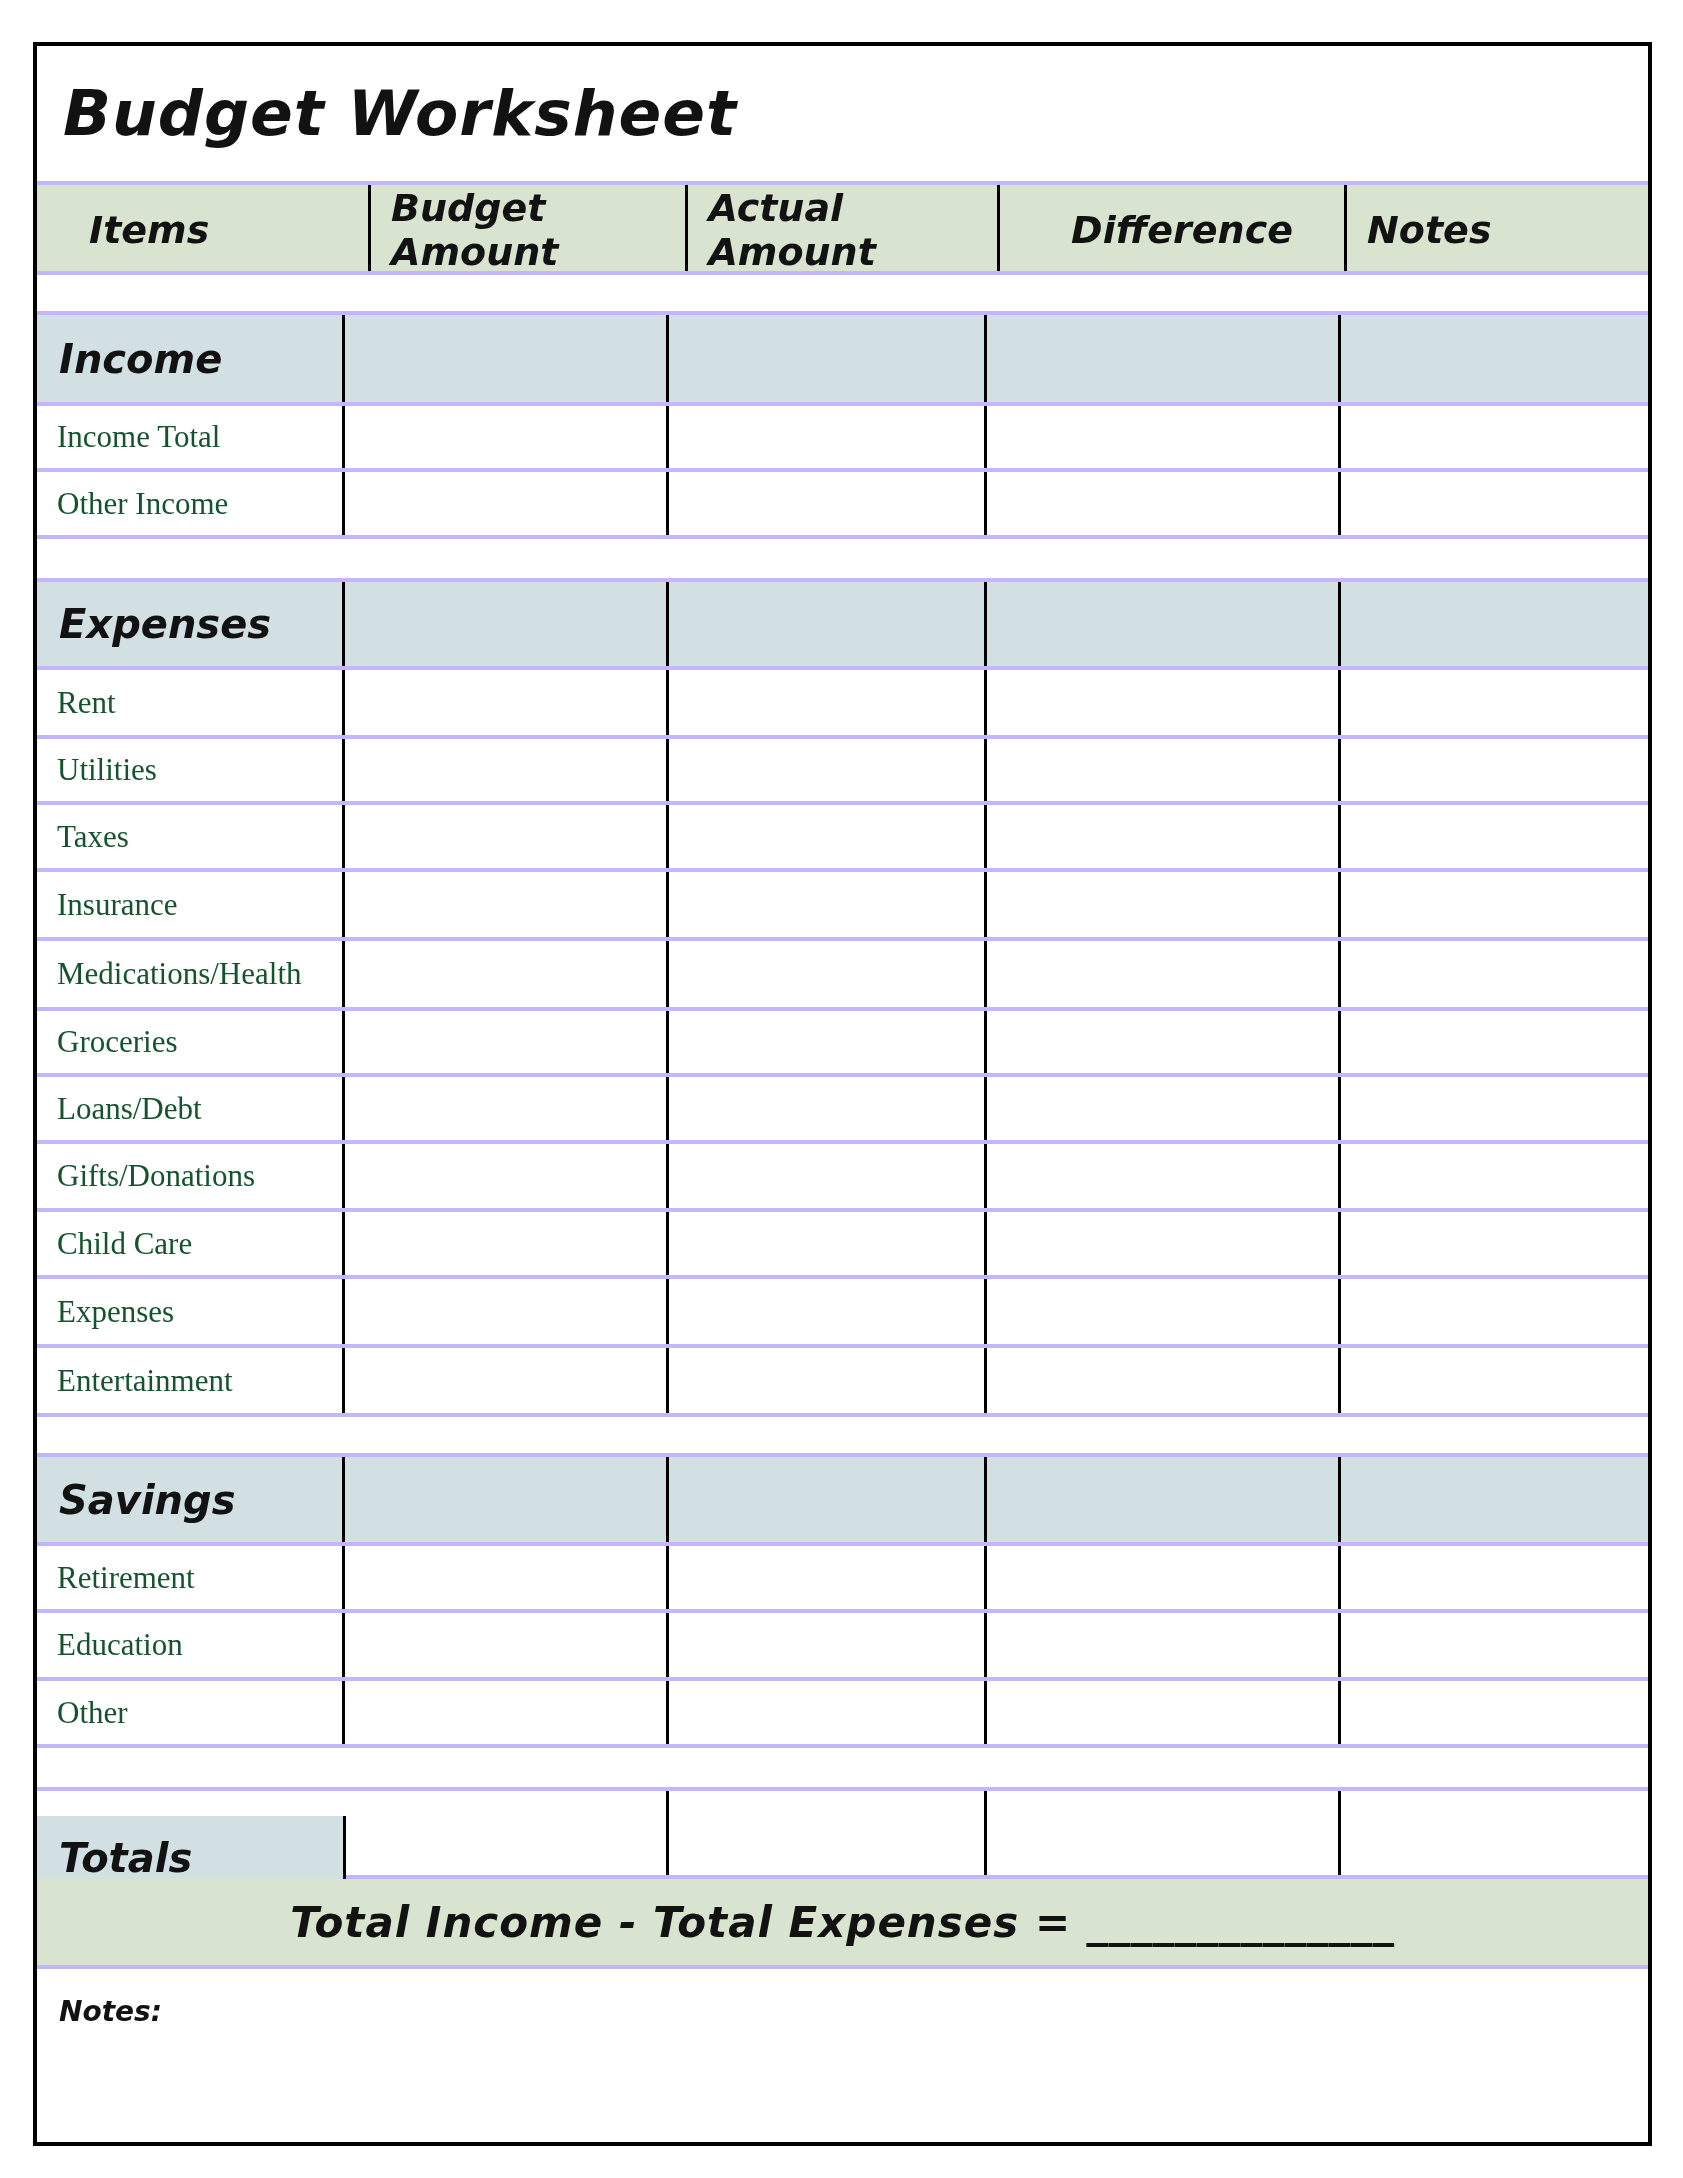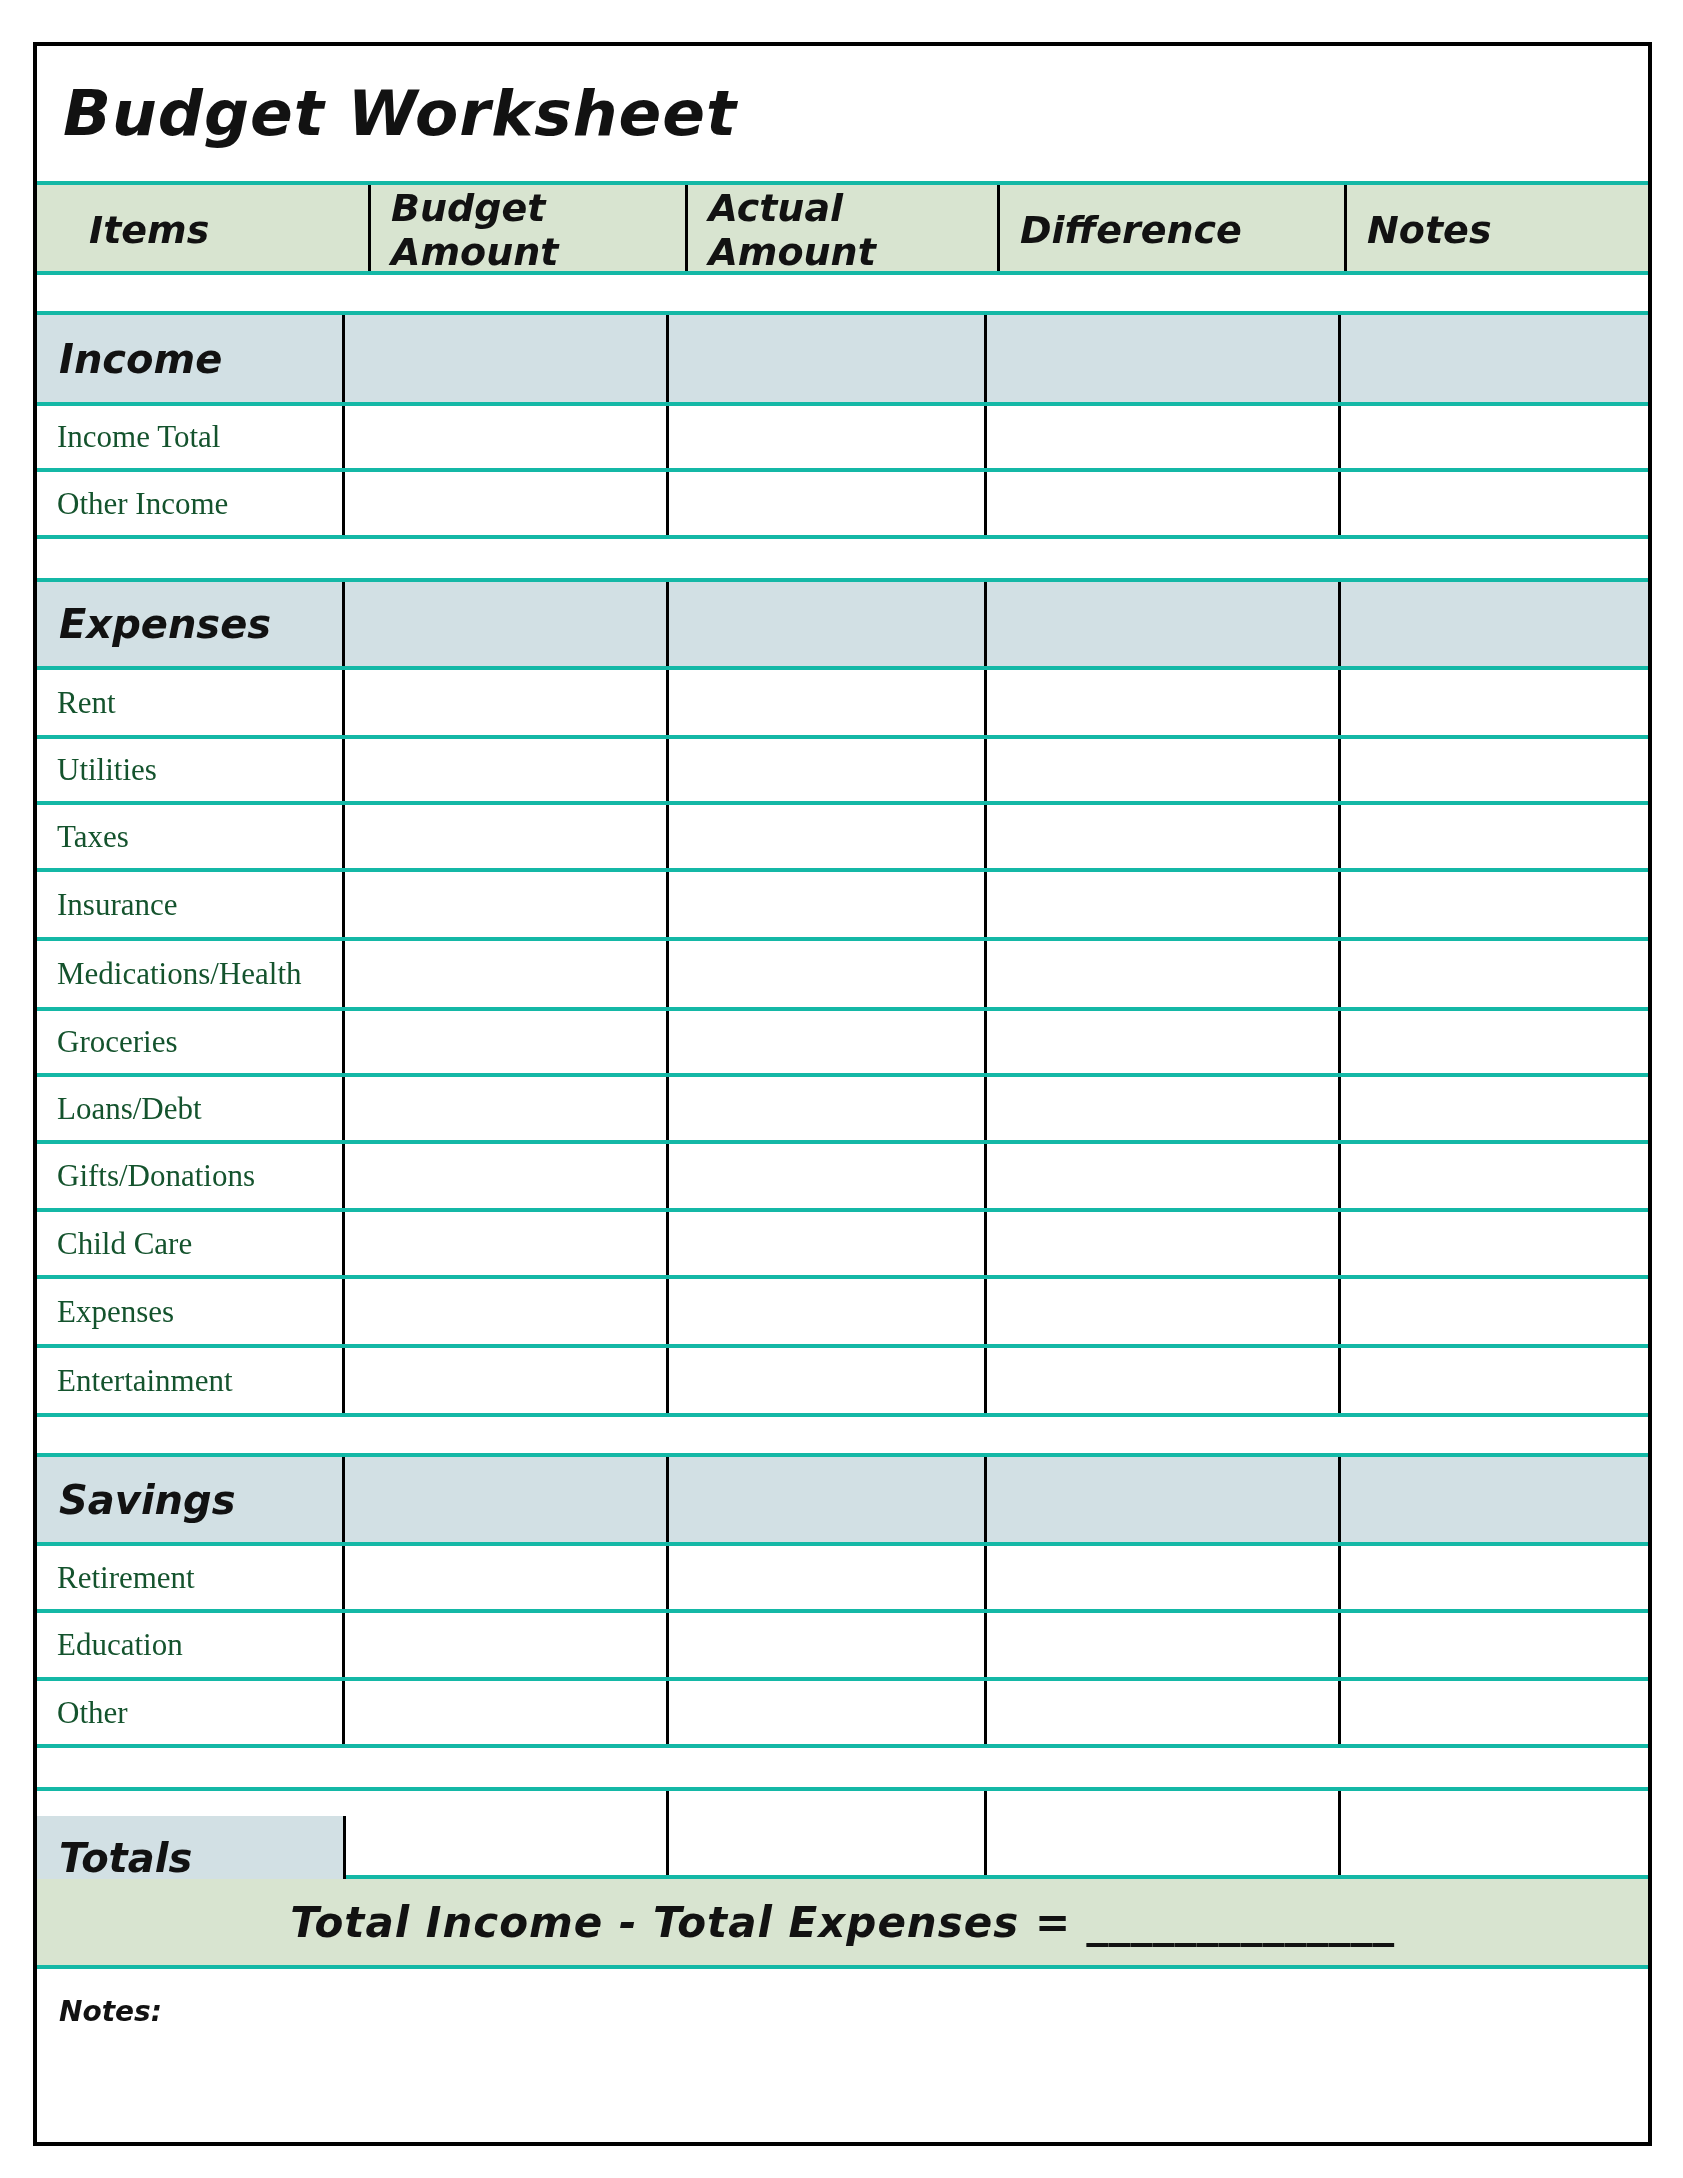--- a/index.html
+++ b/index.html
@@ -9,28 +9,28 @@
   .sheet {
     position: absolute;
     left: 33px; top: 42px;
     width: 1619px; height: 2104px;
     border: 4px solid #000000;
     background: #ffffff;
     display: flex;
     flex-direction: column;
   }
 
-  .row { display: flex; flex-direction: row; border-bottom: 4px solid #14b8a6; }
+  .row { display: flex; flex-direction: row; border-bottom: 4px solid #c4b5fd; }
   .row.no-bb { border-bottom: none; }
 
   .cell { height: 100%; border-right: 3px solid #000000; display: flex; align-items: center; }
   .c0 { width: 315px; }
   .c1 { width: 331px; }
   .c2 { width: 325px; }
-  .c3 { width: 362px; }
+  .c3 { width: 362px; justify-content: center; }
   .c4 { width: 314px; border-right: none; }
 
   .hand {
     font-family: "DejaVu Sans", cursive;
     font-style: italic;
     font-weight: bold;
     color: #121212;
   }
   .serif {
     font-family: "Liberation Serif", serif;

